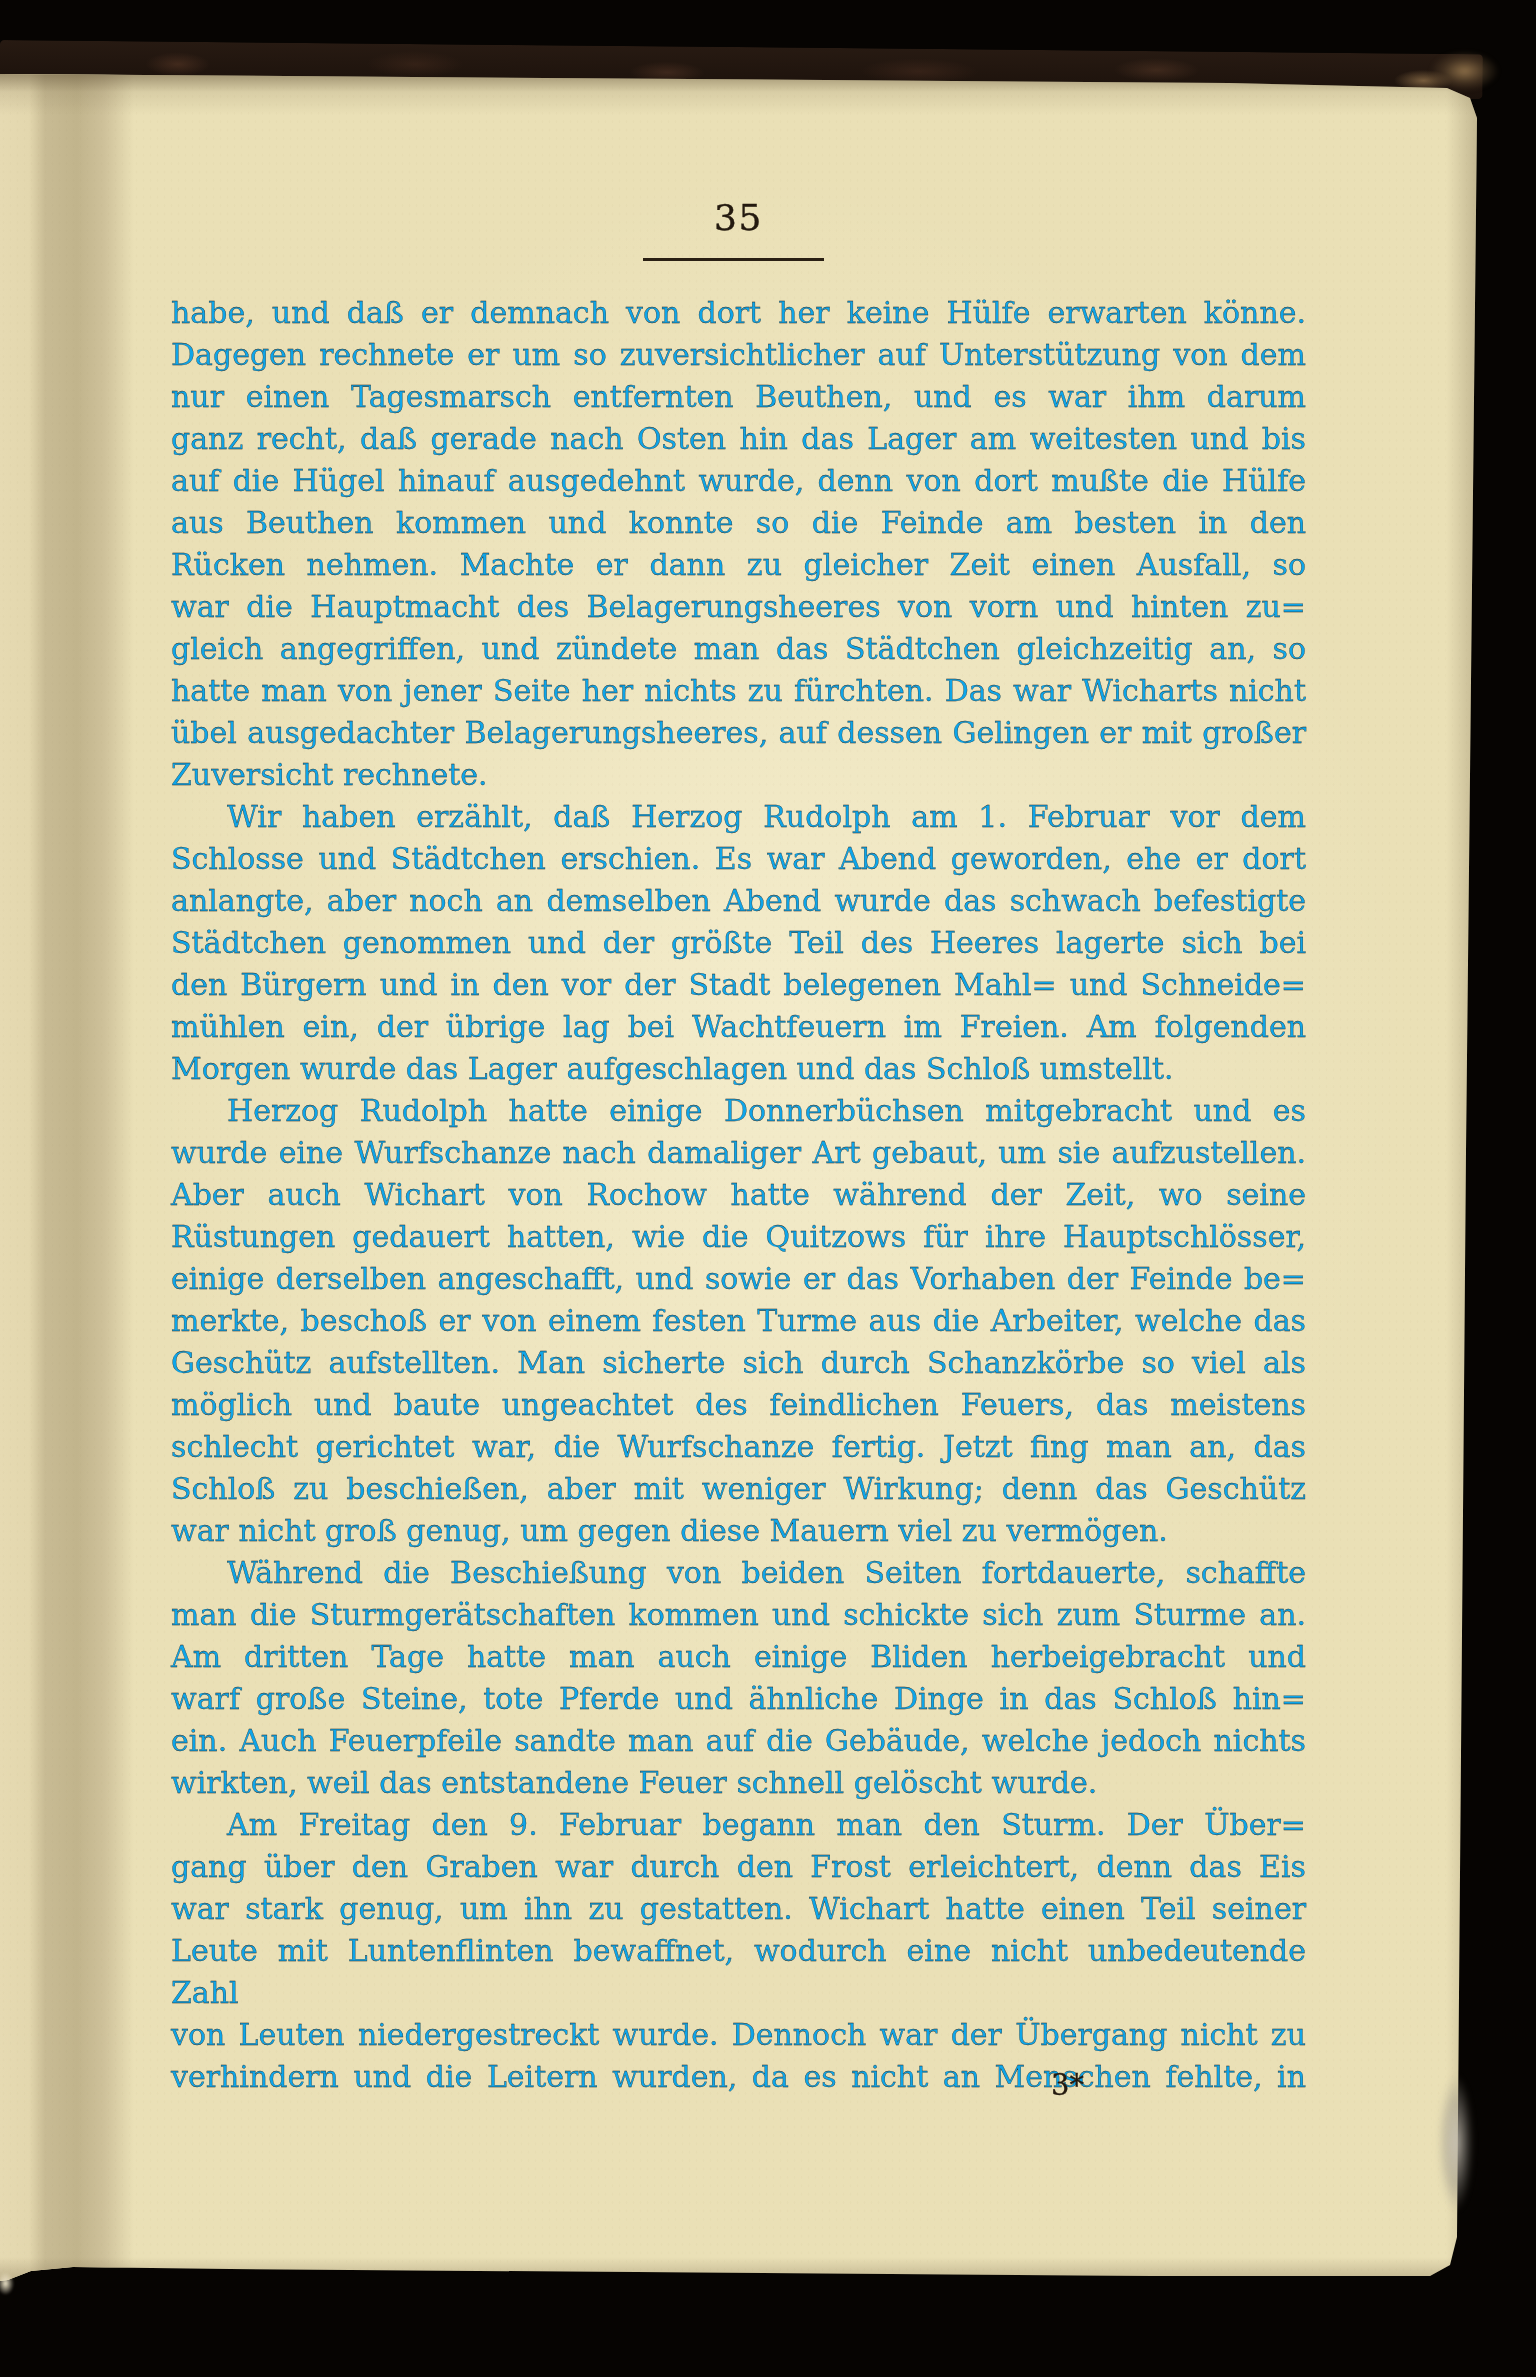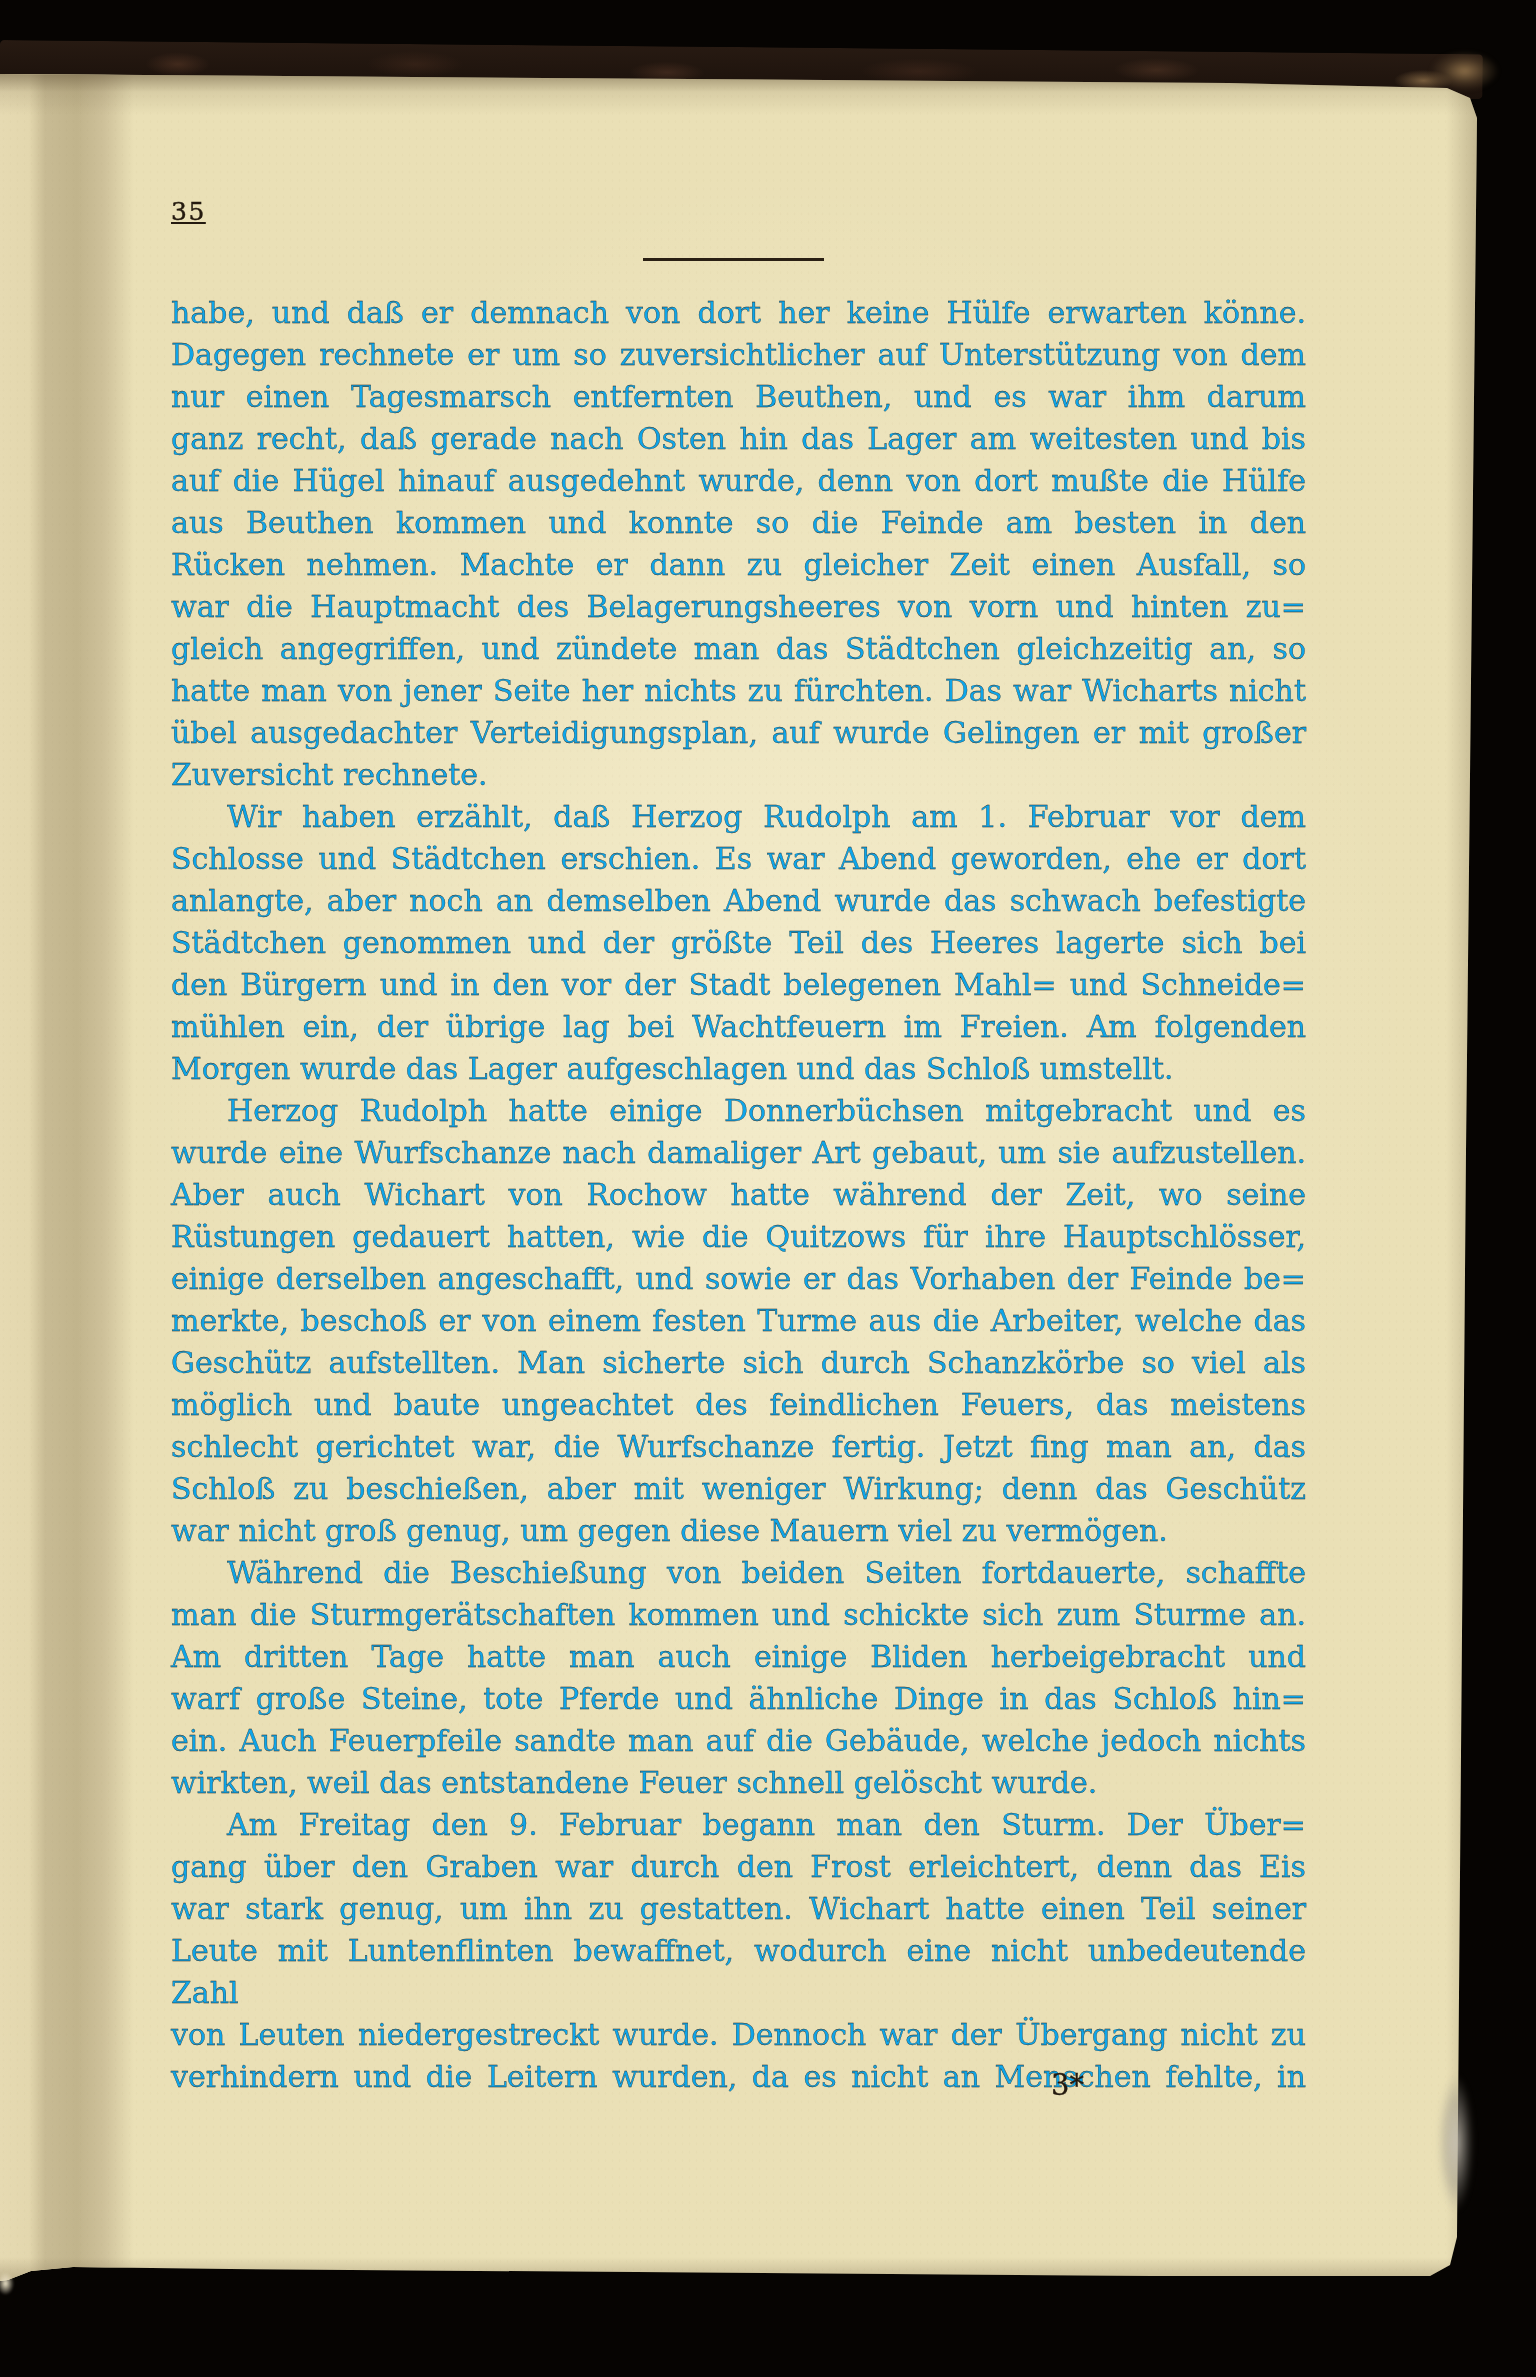--- a/index.html
+++ b/index.html
@@ -41,21 +41,21 @@
     background-size:7px 8.4px;}
   .edge-smudge{position:absolute;left:1438px;top:2074px;width:35px;height:138px;z-index:3;
     background:radial-gradient(closest-side, rgba(196,190,178,.9), rgba(150,145,135,.45) 60%, transparent);
     filter:blur(3.1px);}
   .corner-curl{position:absolute;left:-6.1px;top:2268px;width:23px;height:31px;z-index:3;
     background:radial-gradient(closest-side,#f2e9cd,rgba(242,233,205,0) 75%);
     filter:blur(0.8px);}
 
   
   .folio{position:absolute;left:171px;top:197px;width:1135px;z-index:4;
-    text-align:left;font-size:25px;color:#241a0f;letter-spacing:1.5px;text-decoration:underline;
+    text-align:center;font-size:36px;color:#241a0f;letter-spacing:1.5px;
     -webkit-text-stroke:0.4px #241a0f;}
   .folio-rule{position:absolute;left:643px;top:258px;width:181px;height:3.1px;z-index:4;
     background:#2a2014;}
   .textblock{position:absolute;left:171px;top:292px;width:1135px;z-index:4;
     font-size:30px;line-height:42px;color:#0ea5e9;-webkit-text-stroke:0.3px #251b10;}
   .tl{text-align:justify;text-align-last:justify;}
   .tl.end{text-align:left;text-align-last:left;}
   .tl.ind{text-indent:56px;}
   .signature{position:absolute;left:1051px;top:2068px;z-index:4;
     font-size:29px;color:#251b10;-webkit-text-stroke:0.3px #251b10;}
@@ -80,21 +80,21 @@
     <div class="tl">habe, und daß er demnach von dort her keine Hülfe erwarten könne.</div>
     <div class="tl">Dagegen rechnete er um so zuversichtlicher auf Unterstützung von dem</div>
     <div class="tl">nur einen Tagesmarsch entfernten Beuthen, und es war ihm darum</div>
     <div class="tl">ganz recht, daß gerade nach Osten hin das Lager am weitesten und bis</div>
     <div class="tl">auf die Hügel hinauf ausgedehnt wurde, denn von dort mußte die Hülfe</div>
     <div class="tl">aus Beuthen kommen und konnte so die Feinde am besten in den</div>
     <div class="tl">Rücken nehmen. Machte er dann zu gleicher Zeit einen Ausfall, so</div>
     <div class="tl">war die Hauptmacht des Belagerungsheeres von vorn und hinten zu=</div>
     <div class="tl">gleich angegriffen, und zündete man das Städtchen gleichzeitig an, so</div>
     <div class="tl">hatte man von jener Seite her nichts zu fürchten. Das war Wicharts nicht</div>
-    <div class="tl">übel ausgedachter Verteidigungsplan, auf wurde Gelingen er mit großer</div>
+    <div class="tl">übel ausgedachter Belagerungsheeres, auf dessen Gelingen er mit großer</div>
     <div class="tl end">Zuversicht rechnete.</div>
     <div class="tl ind">Wir haben erzählt, daß Herzog Rudolph am 1. Februar vor dem</div>
     <div class="tl">Schlosse und Städtchen erschien. Es war Abend geworden, ehe er dort</div>
     <div class="tl">anlangte, aber noch an demselben Abend wurde das schwach befestigte</div>
     <div class="tl">Städtchen genommen und der größte Teil des Heeres lagerte sich bei</div>
     <div class="tl">den Bürgern und in den vor der Stadt belegenen Mahl= und Schneide=</div>
     <div class="tl">mühlen ein, der übrige lag bei Wachtfeuern im Freien. Am folgenden</div>
     <div class="tl end">Morgen wurde das Lager aufgeschlagen und das Schloß umstellt.</div>
     <div class="tl ind">Herzog Rudolph hatte einige Donnerbüchsen mitgebracht und es</div>
     <div class="tl">wurde eine Wurfschanze nach damaliger Art gebaut, um sie aufzustellen.</div>

